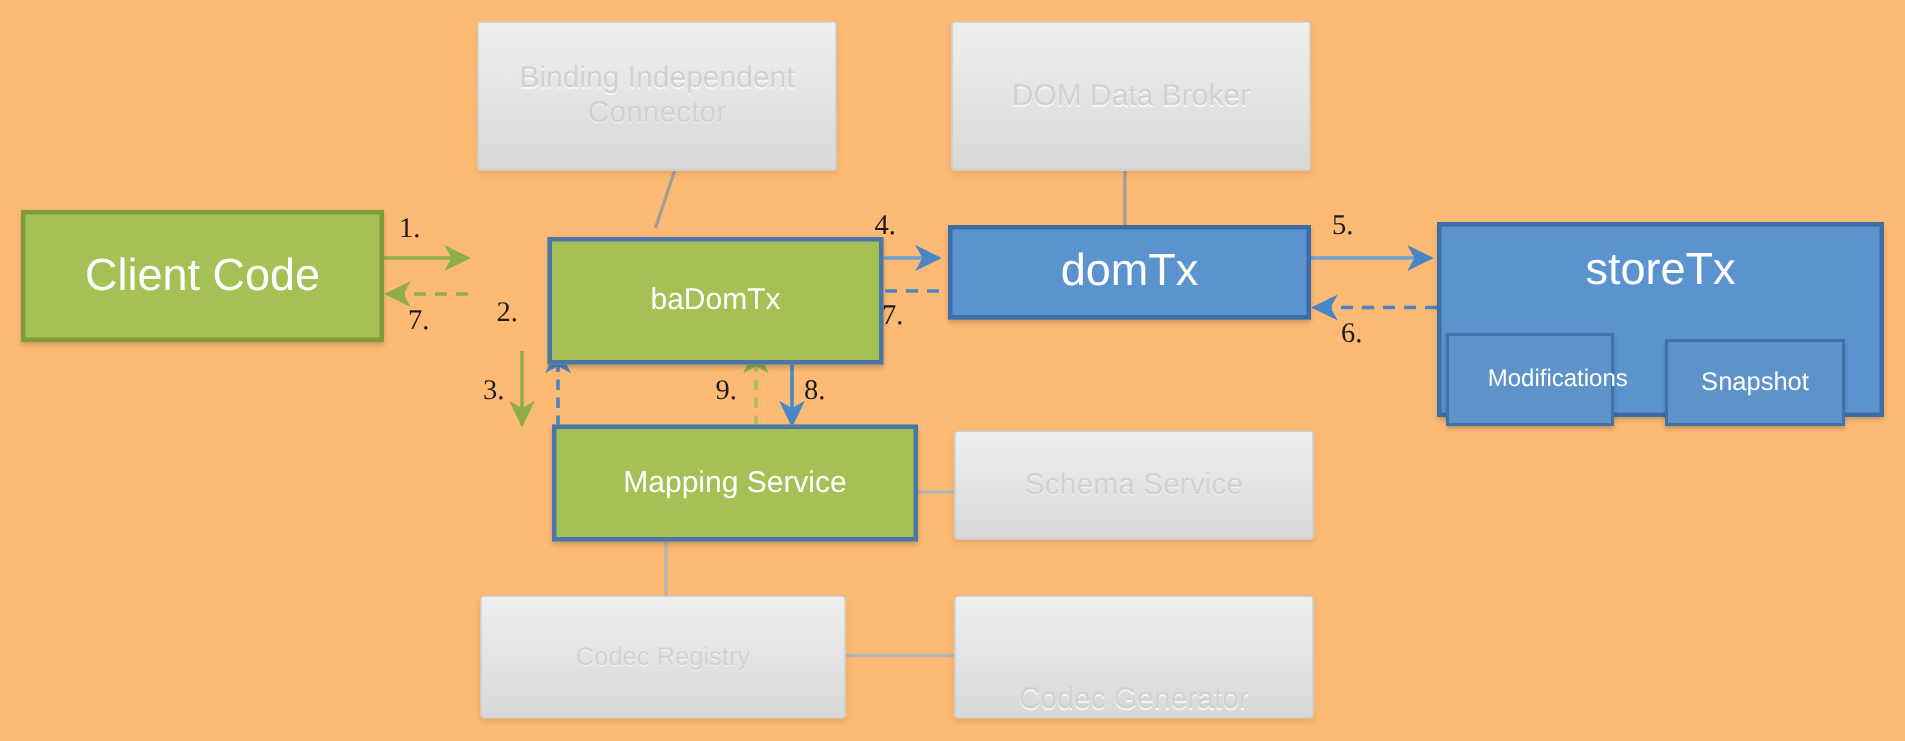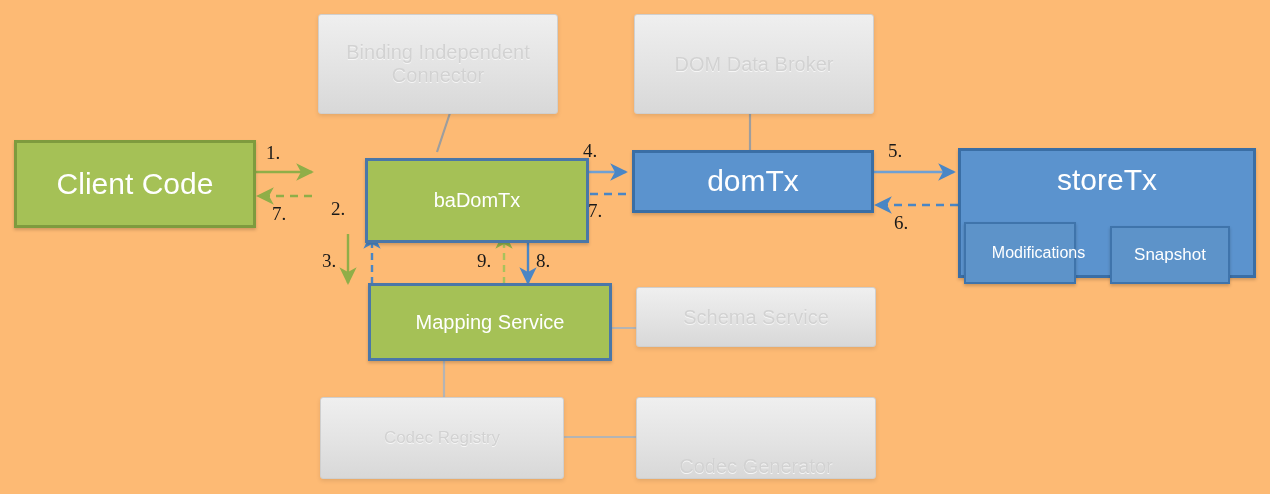--- a/index.html
+++ b/index.html
@@ -122,21 +122,21 @@
   </svg>
 
   <div class="box grey" style="left:318px; top:14px; width:240px; height:100px; font-size:20px;">
     <span class="label-inner">Binding Independent Connector</span>
   </div>
 
   <div class="box grey" style="left:634px; top:14px; width:240px; height:100px; font-size:20px;">
     <span class="label-inner">DOM Data Broker</span>
   </div>
 
-  <div class="box grey" style="left:636px; top:287px; width:240px; height:60px; font-size:20px;">
+  <div class="box grey" style="left:636px; top:287px; width:240px; height:73px; font-size:20px;">
     <span class="label-inner">Schema Service</span>
   </div>
 
   <div class="box grey" style="left:320px; top:397px; width:244px; height:82px; font-size:17px;">
     <span class="label-inner">Codec Registry</span>
   </div>
 
   <div class="box grey" style="left:636px; top:397px; width:240px; height:82px; font-size:20px;align-items:flex-end;">
     <span class="label-inner">Codec Generator</span>
   </div>

